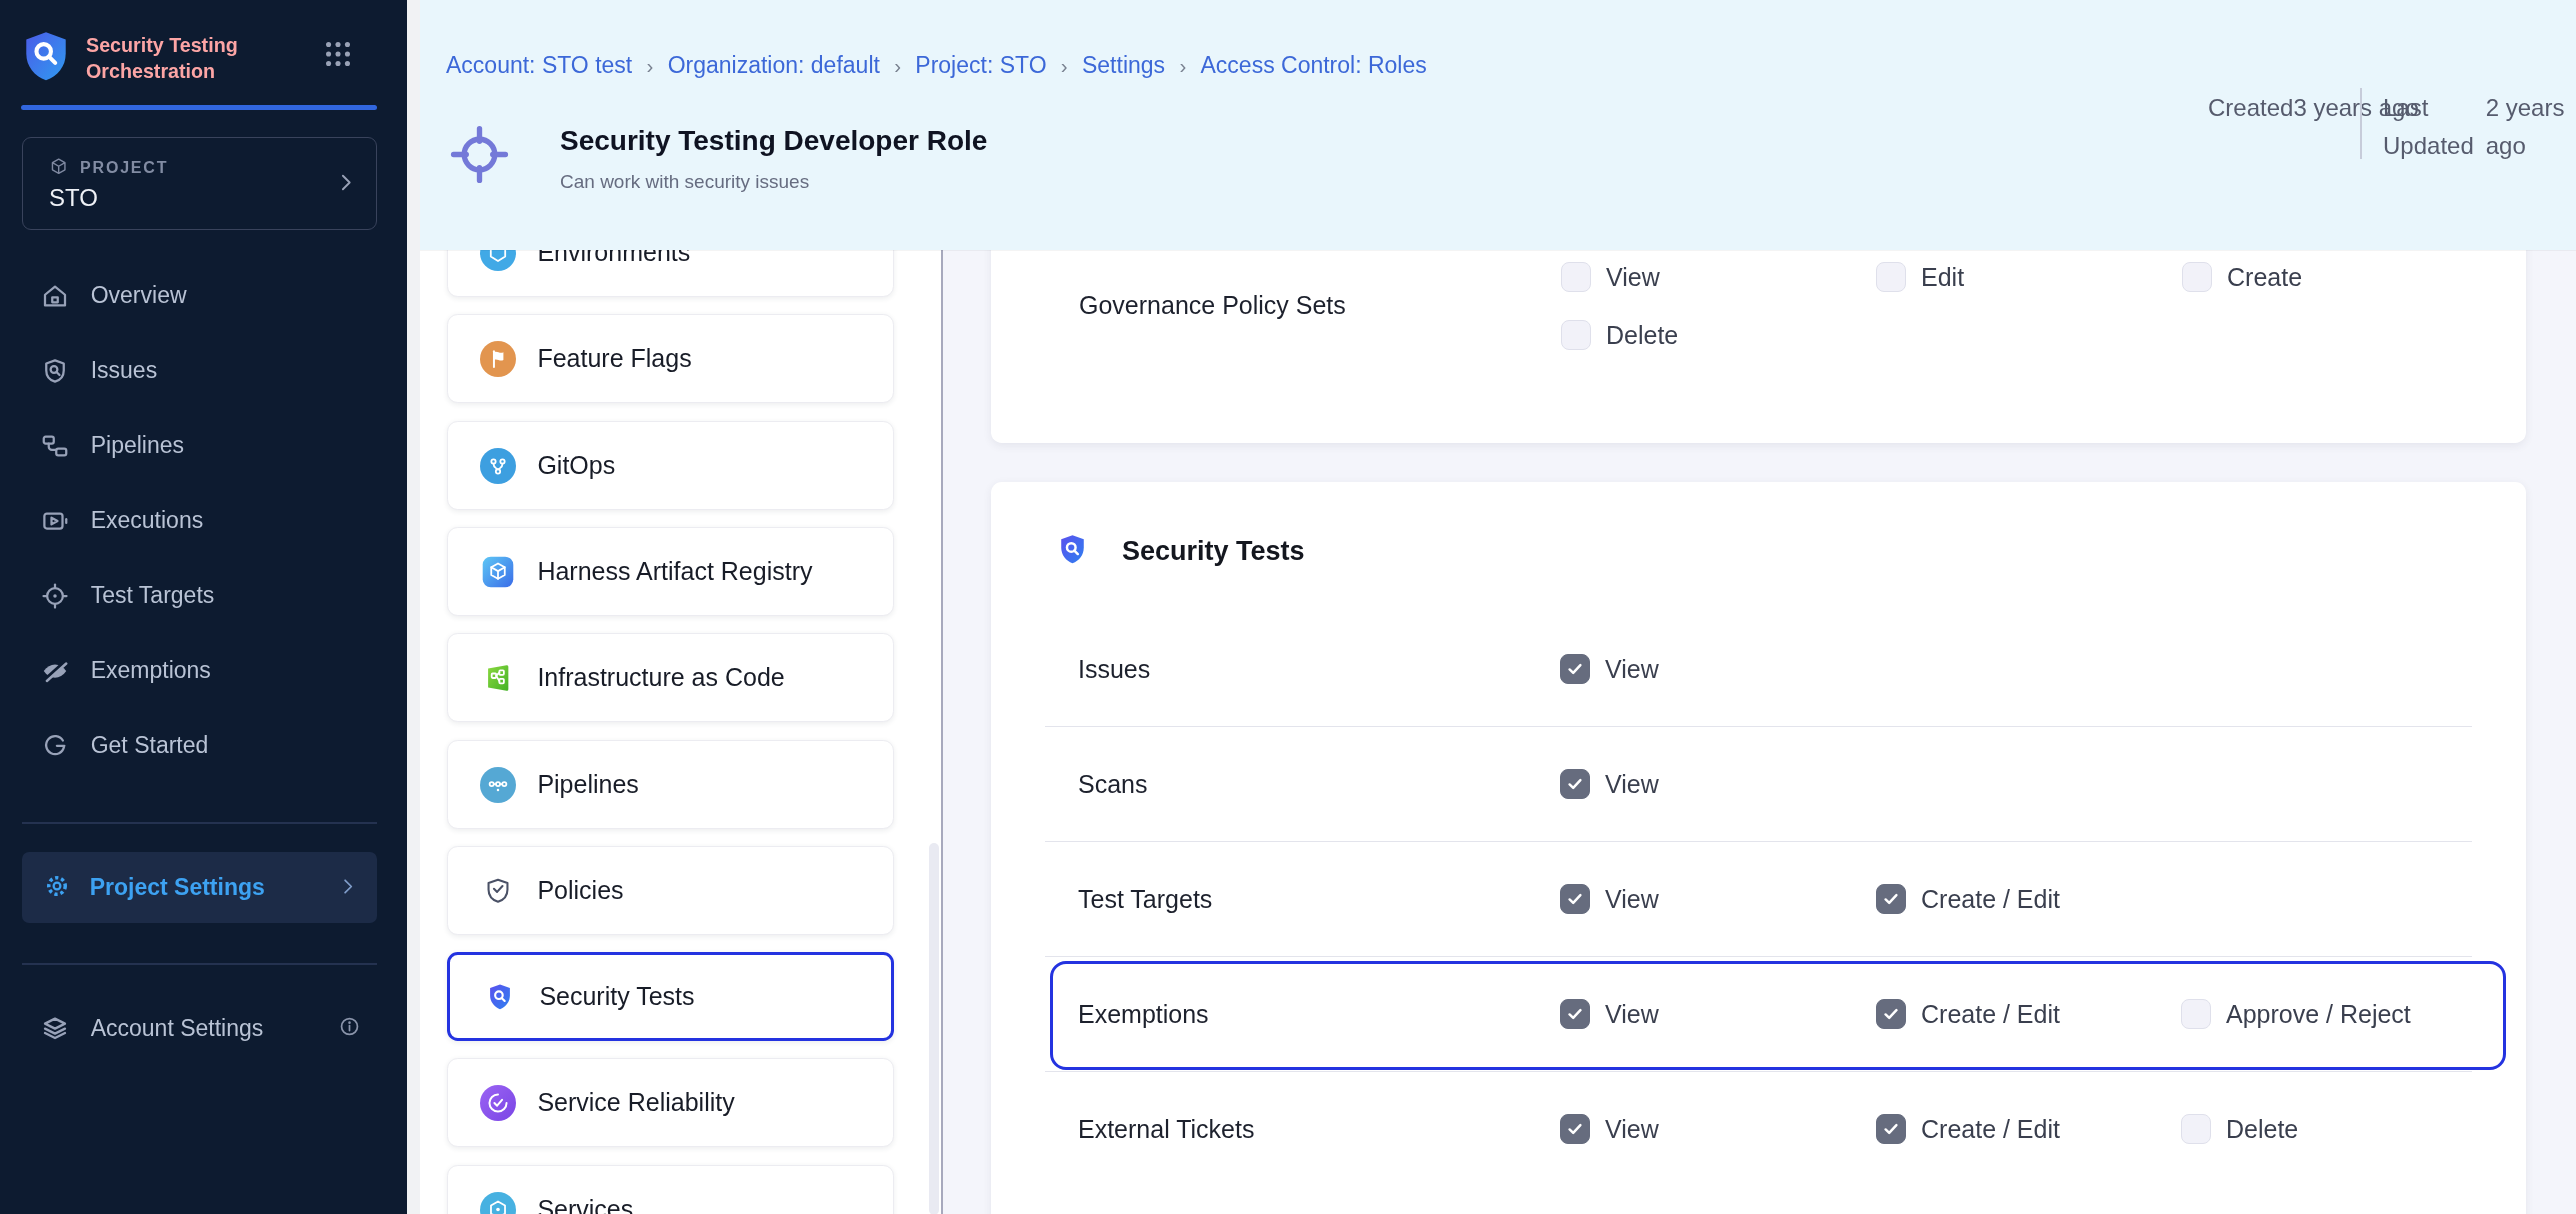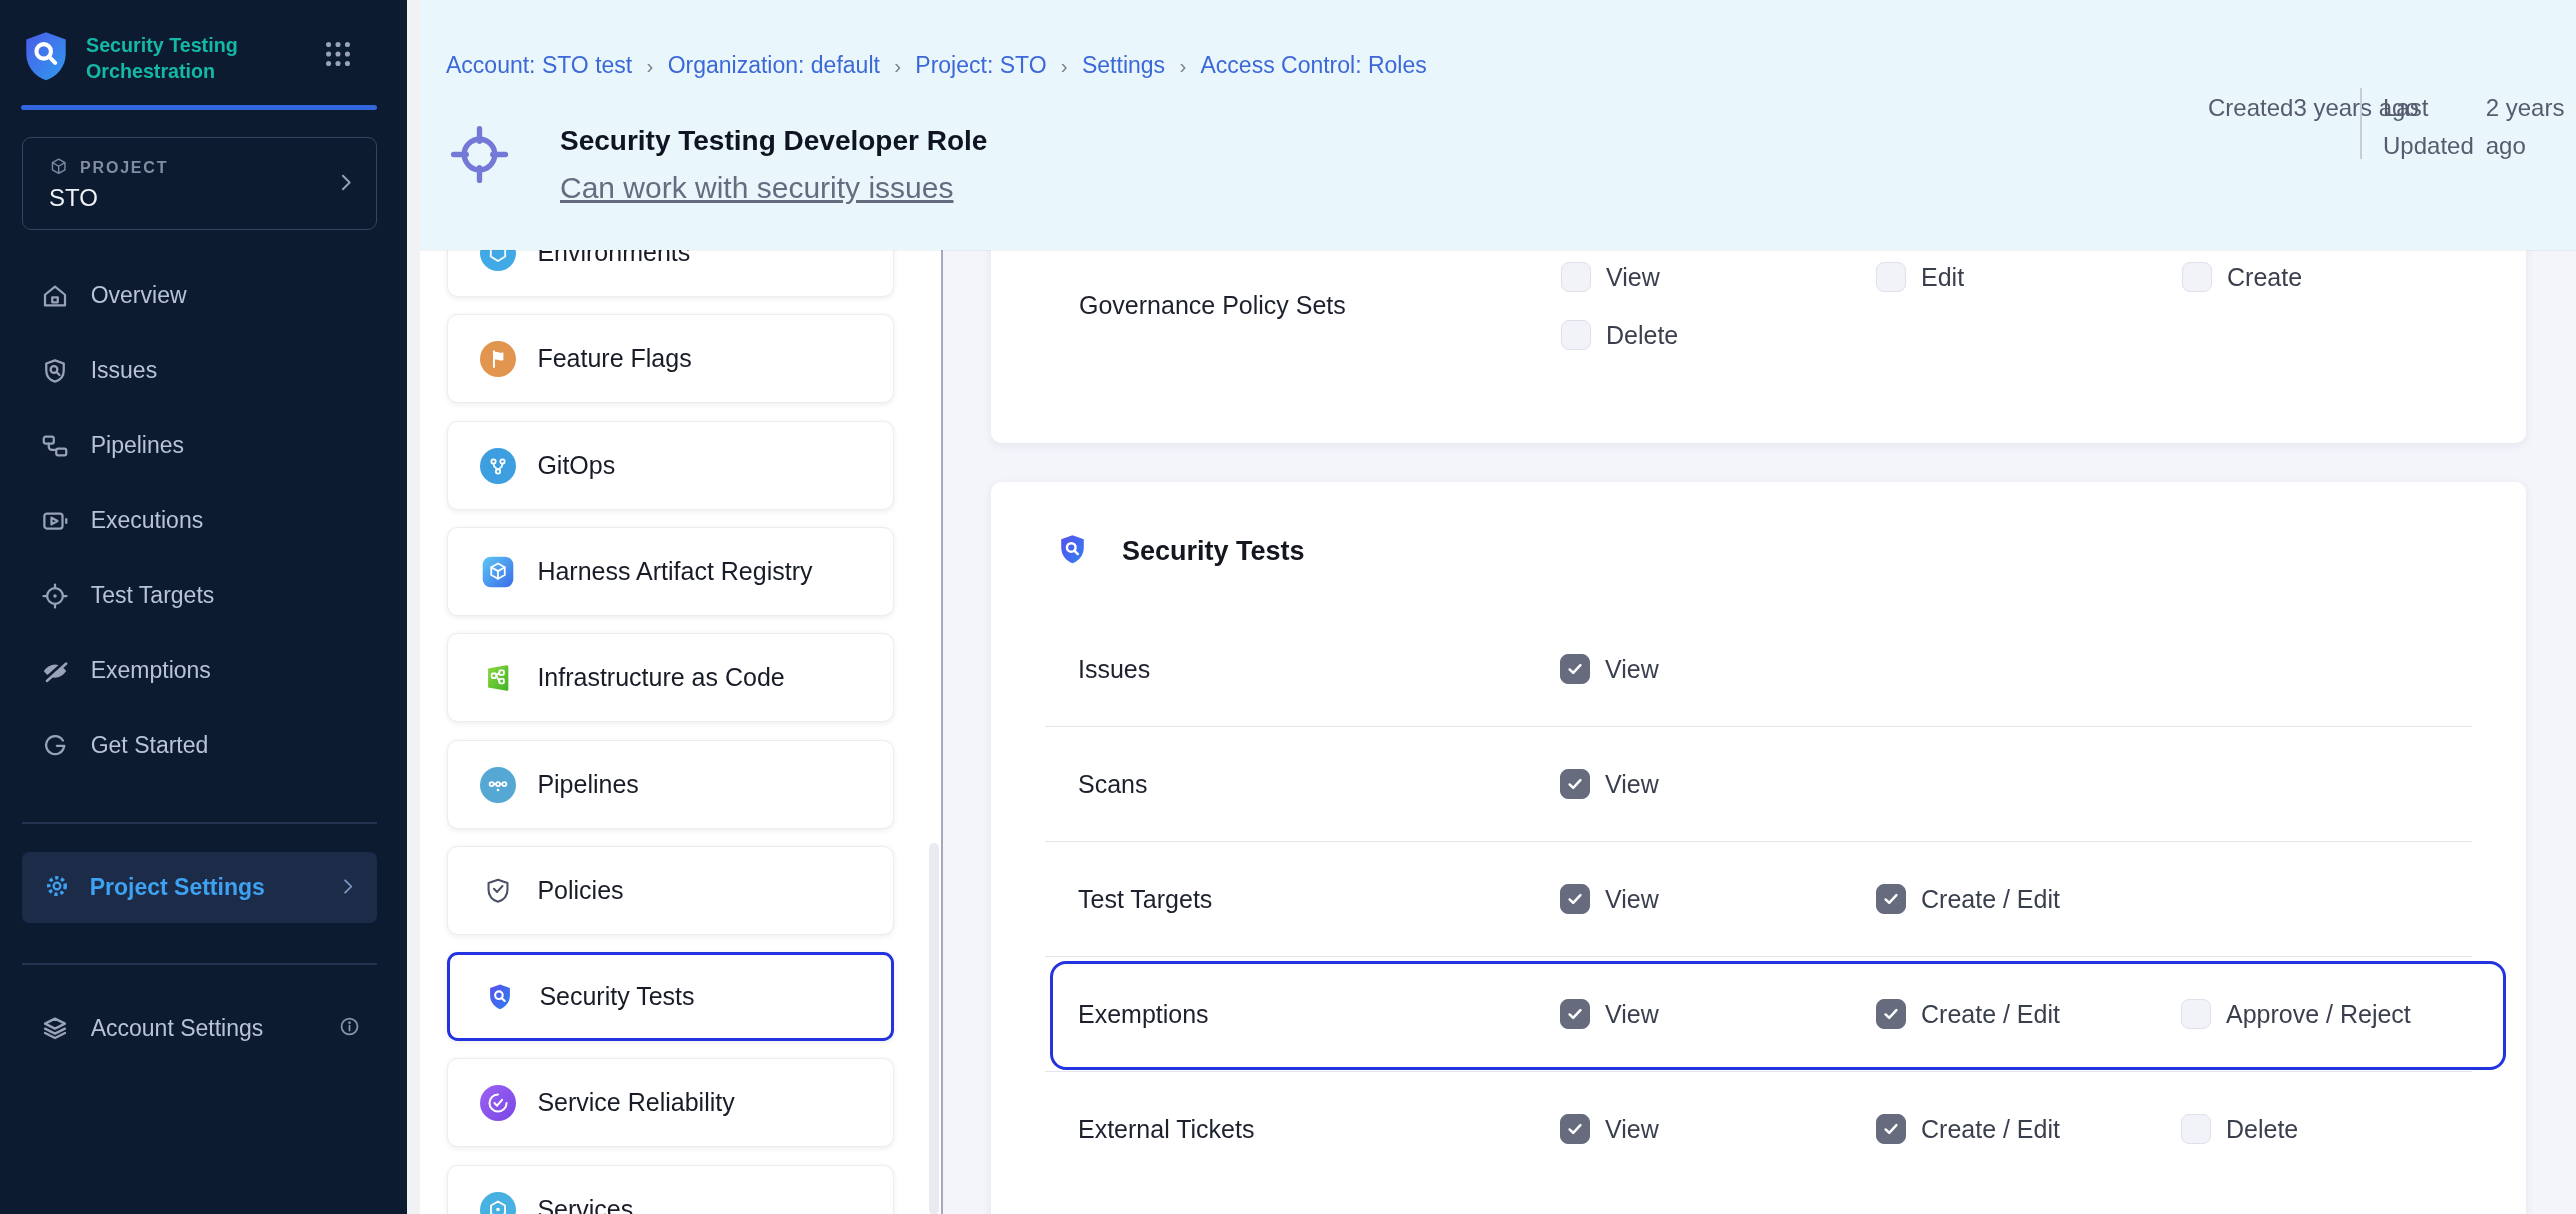--- a/index.html
+++ b/index.html
@@ -41,33 +41,33 @@
   .cb-label{margin-left:15px;font-size:25px;color:#3a3f4e;}
 
   
   #header{position:absolute;left:407px;top:0;width:2169px;height:250px;background:#e9f6fc;z-index:5;
     box-shadow:0 0.9px 0 rgba(0,0,0,.05);}
   #breadcrumb{position:absolute;left:39px;top:52px;display:flex;align-items:center;font-size:23px;white-space:nowrap;}
   .crumb{color:#3c68d8;cursor:pointer;}
   .crumb-sep{color:#78808f;margin:0 14.3px;font-size:20.5px;}
   #role-icon{position:absolute;left:42px;top:124px;}
   #page-title{position:absolute;left:153px;top:125px;font-size:28px;font-weight:700;color:#0f1322;}
-  #page-subtitle{position:absolute;left:153px;top:171px;font-size:30px;color:#666c80;text-decoration:underline;}
+  #page-subtitle{position:absolute;left:153px;top:171px;font-size:19px;color:#666c80;}
   .meta-col{position:absolute;top:89px;display:flex;flex-direction:row;line-height:38px;font-size:24px;color:#565b6d;}
   #meta-created{left:1801px;}
   #meta-divider{position:absolute;left:1953px;top:88px;width:1.8px;height:71px;background:#c7ccda;}
   #meta-updated{left:1976px;}
 
   
   #left-strip{position:absolute;left:407px;top:0;width:12.5px;height:1215px;background:#f1f2f4;z-index:6;}
 
   
   #sidebar{position:absolute;left:0;top:0;width:407px;height:1215px;background:#0d1b30;z-index:7;}
   #logo-shield{position:absolute;left:23px;top:29px;}
-  #app-title{position:absolute;left:86px;top:32px;font-size:19.7px;font-weight:700;color:#14b8a6;line-height:26px;}
+  #app-title{position:absolute;left:86px;top:32px;font-size:19.7px;font-weight:700;color:#fca5a5;line-height:26px;}
   #grid-icon{position:absolute;left:323px;top:39px;cursor:pointer;}
   #blue-line{position:absolute;left:21.4px;top:105px;width:356px;height:4.5px;background:#3166de;border-radius:2.7px;}
   #project-box{position:absolute;left:22px;top:137px;width:355px;height:93px;border:1.8px solid #39435c;
     border-radius:9px;box-sizing:border-box;cursor:pointer;}
   .proj-top{position:absolute;left:25px;top:18px;display:flex;align-items:center;}
   .proj-label{margin-left:10.7px;font-size:16px;letter-spacing:1.8px;color:#828ca3;font-weight:700;}
   .proj-name{position:absolute;left:26px;top:46px;font-size:24px;color:#eef1f6;}
   .proj-chevron{position:absolute;right:18px;top:50%;transform:translateY(-50%);}
   #side-nav{position:absolute;left:0;top:258px;width:407px;}
   .nav-item{height:75px;display:flex;align-items:center;padding-left:39px;cursor:pointer;}

